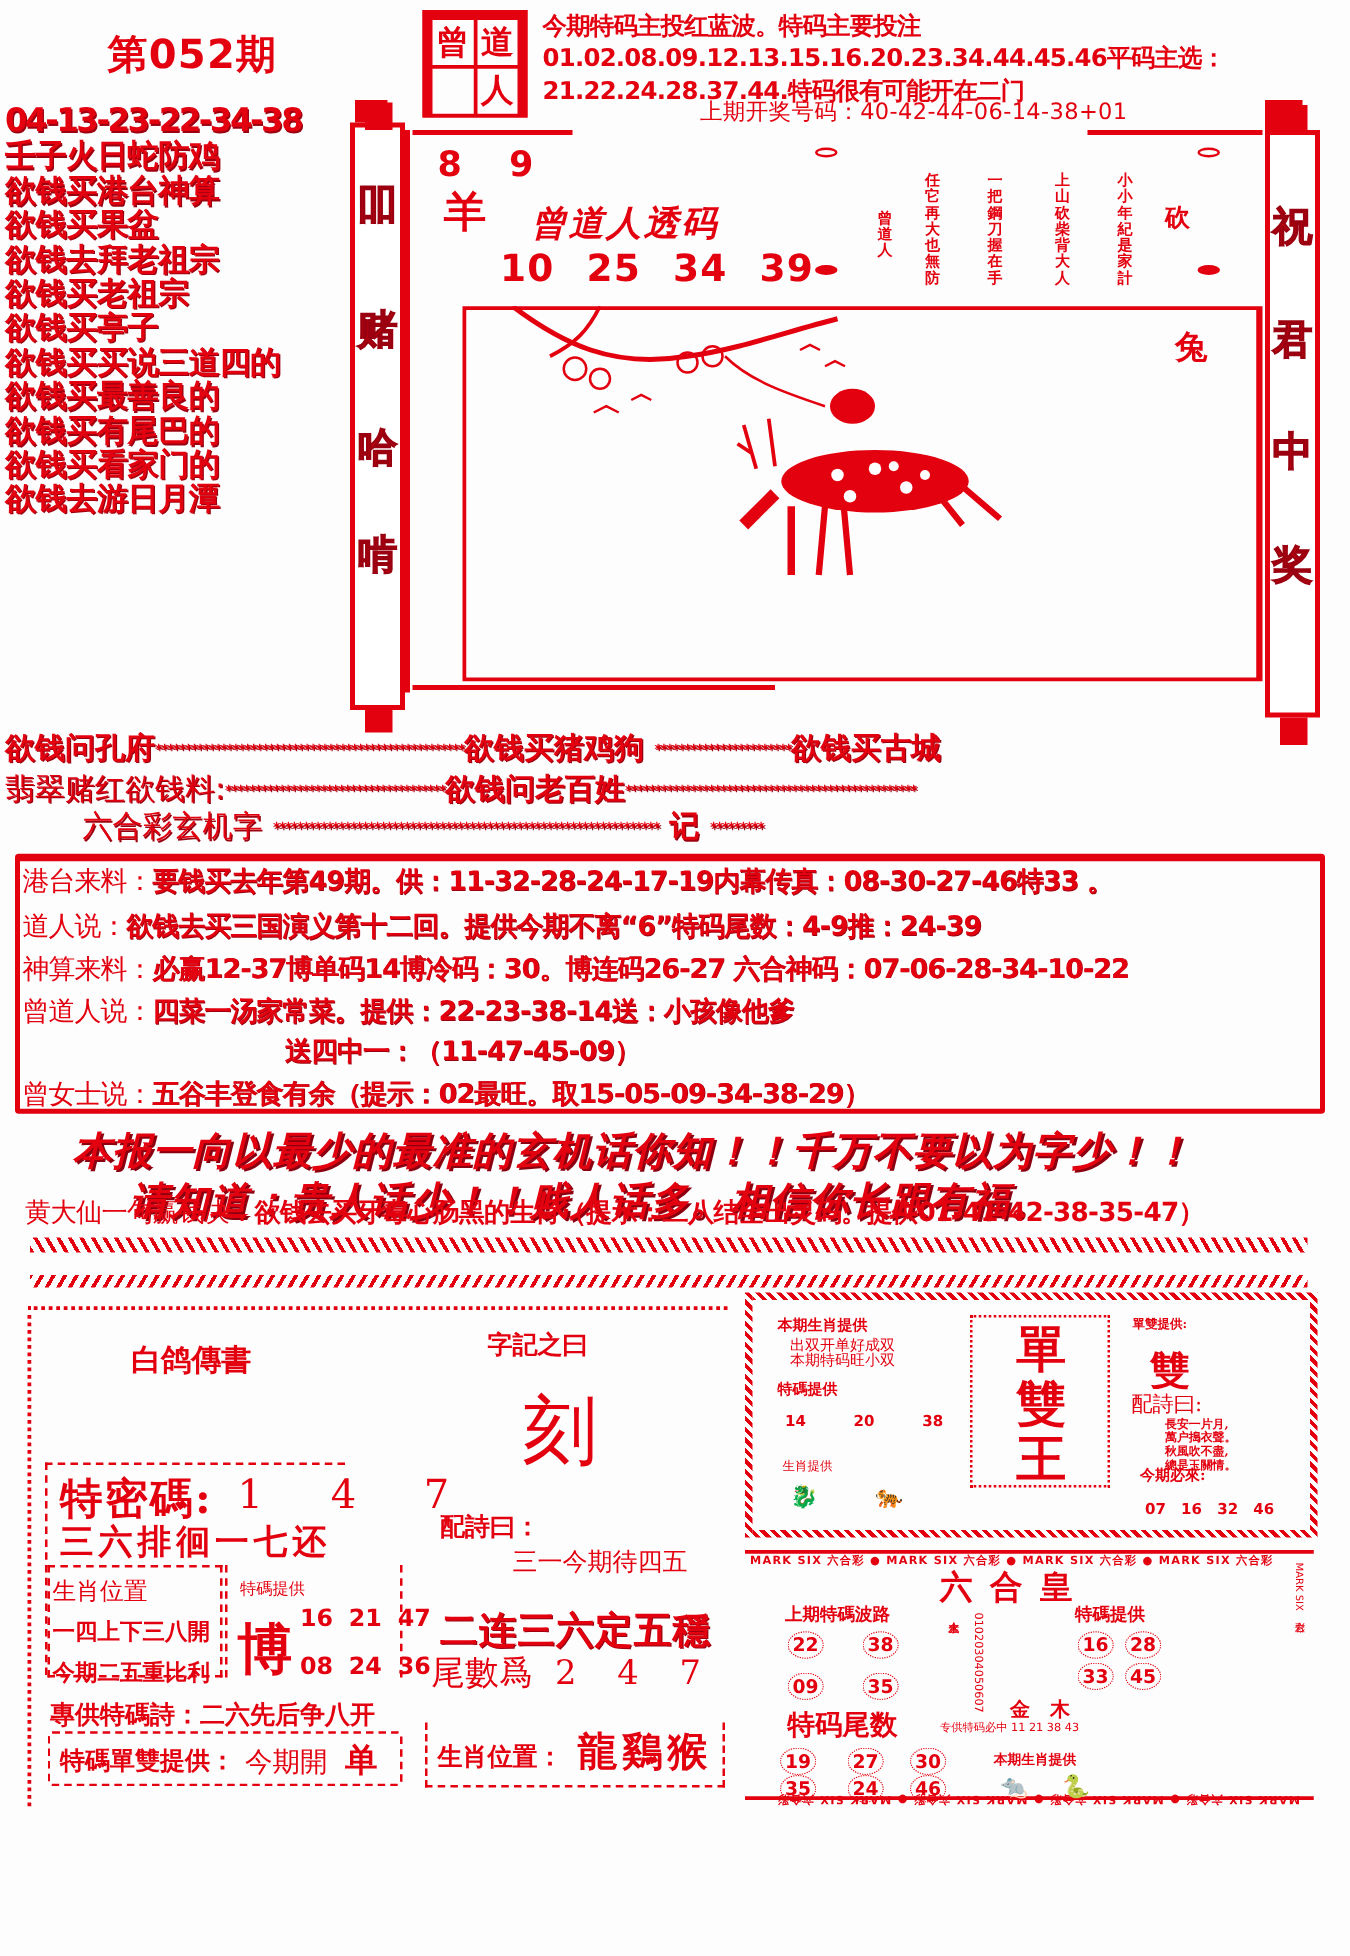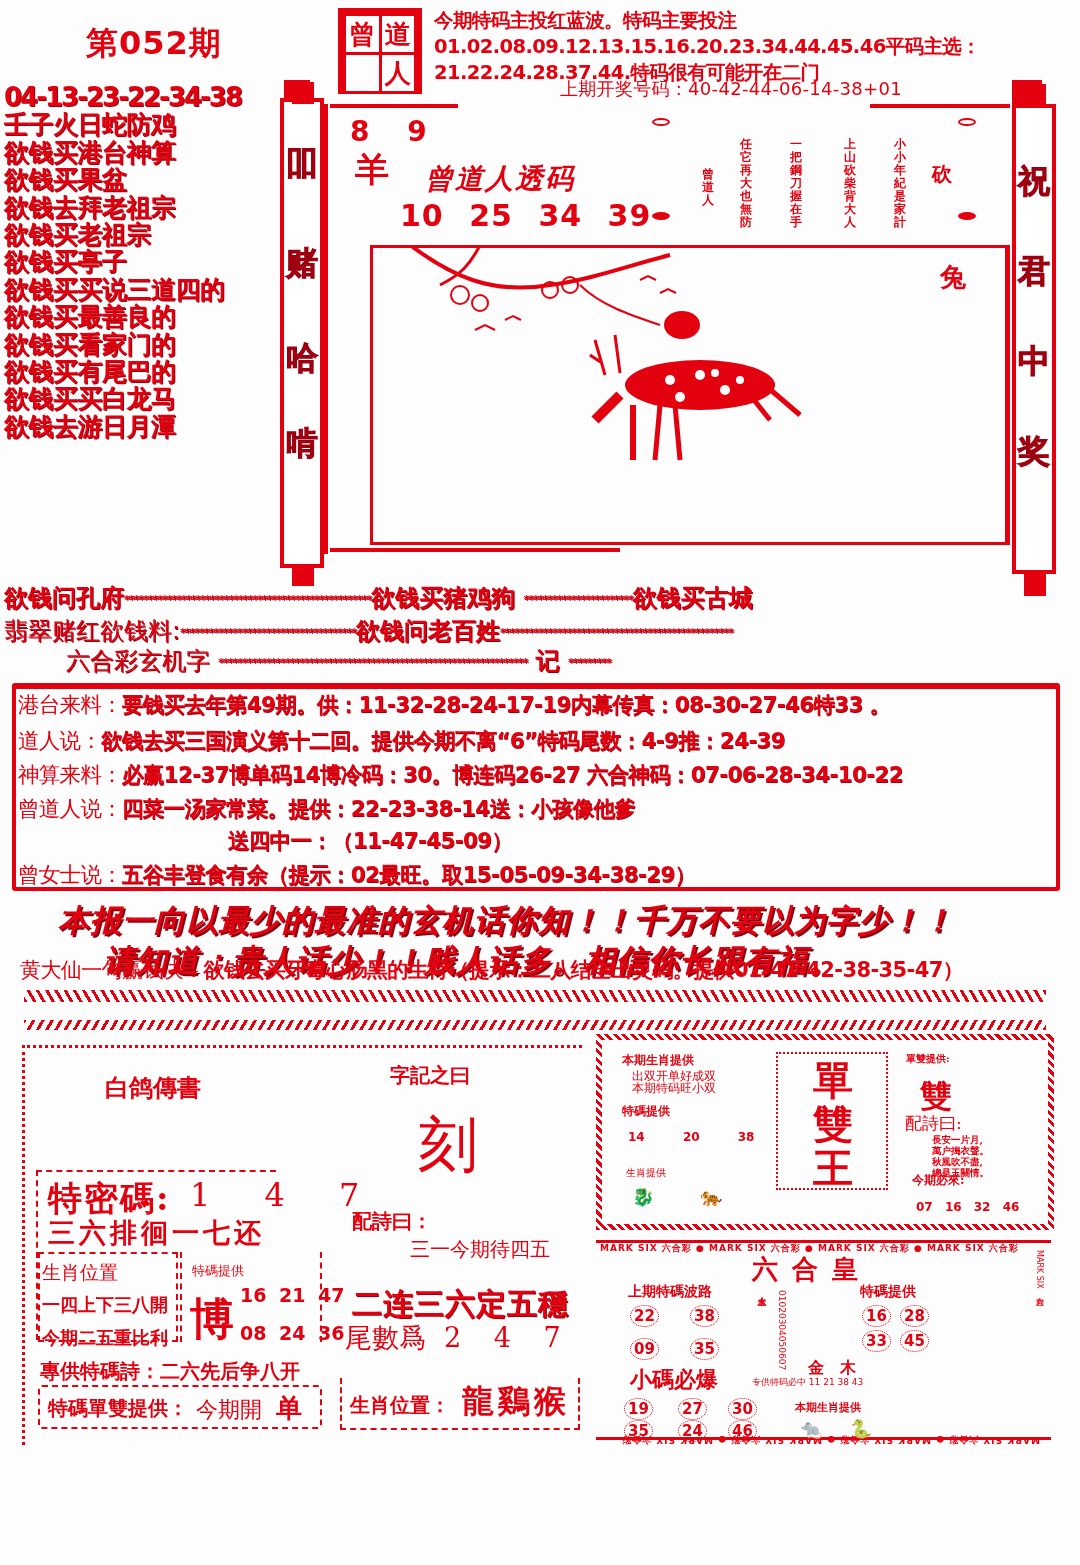--- a/index.html
+++ b/index.html
@@ -131,23 +131,22 @@
 <div class="abs left-list">
   <div class="nums">04-13-23-22-34-38</div>
   <div>壬子火日蛇防鸡</div>
   <div>欲钱买港台神算</div>
   <div>欲钱买果盆</div>
   <div>欲钱去拜老祖宗</div>
   <div>欲钱买老祖宗</div>
   <div>欲钱买亭子</div>
   <div>欲钱买买说三道四的</div>
   <div>欲钱买最善良的</div>
+  <div>欲钱买有尾巴的</div>
   <div>欲钱买看家门的</div>
-  <div>欲钱买有尾巴的</div>
-  <div>欲钱买买白龙马</div>
   <div>欲钱去游日月潭</div>
 </div>
 
 <div class="abs scroll scroll-left">
   <div class="cap" style="top:-20px"></div>
   <div class="ch" style="top:40px">吅</div>
   <div class="ch" style="top:140px">赌</div>
   <div class="ch" style="top:235px">哈</div>
   <div class="ch" style="top:320px">啃</div>
   <div class="cap" style="bottom:-22px"></div>
@@ -326,21 +325,21 @@
 <div class="abs" style="left:862px;top:1305px"><span class="circled">16</span></div>
 <div class="abs" style="left:900px;top:1305px"><span class="circled">28</span></div>
 <div class="abs" style="left:862px;top:1330px"><span class="circled">33</span></div>
 <div class="abs" style="left:900px;top:1330px"><span class="circled">45</span></div>
 
 <div class="abs vert" style="left:756px;top:1290px;height:85px">金木水火土</div>
 <div class="abs vert" style="left:776px;top:1290px;height:85px">01020304050607</div>
 <div class="abs" style="left:808px;top:1358px;font-size:16px">金</div>
 <div class="abs" style="left:840px;top:1358px;font-size:16px">木</div>
 
-<div class="abs xmbb serif">小碼必爆</div>
+<div class="abs xmbb serif">特码尾数</div>
 <div class="abs gray-line" style="left:752px;top:1376px">专供特码必中 11 21 38 43</div>
 <div class="abs" style="left:624px;top:1398px"><span class="circled">19</span></div>
 <div class="abs" style="left:678px;top:1398px"><span class="circled">27</span></div>
 <div class="abs" style="left:728px;top:1398px"><span class="circled">30</span></div>
 <div class="abs" style="left:624px;top:1420px"><span class="circled">35</span></div>
 <div class="abs" style="left:678px;top:1420px"><span class="circled">24</span></div>
 <div class="abs" style="left:728px;top:1420px"><span class="circled">46</span></div>
 <div class="abs br2-lbl serif" style="left:795px;top:1400px;font-size:11px">本期生肖提供</div>
 <div class="abs" style="left:800px;top:1418px;font-size:18px">🐀</div>
 <div class="abs" style="left:850px;top:1418px;font-size:18px">🐍</div>

